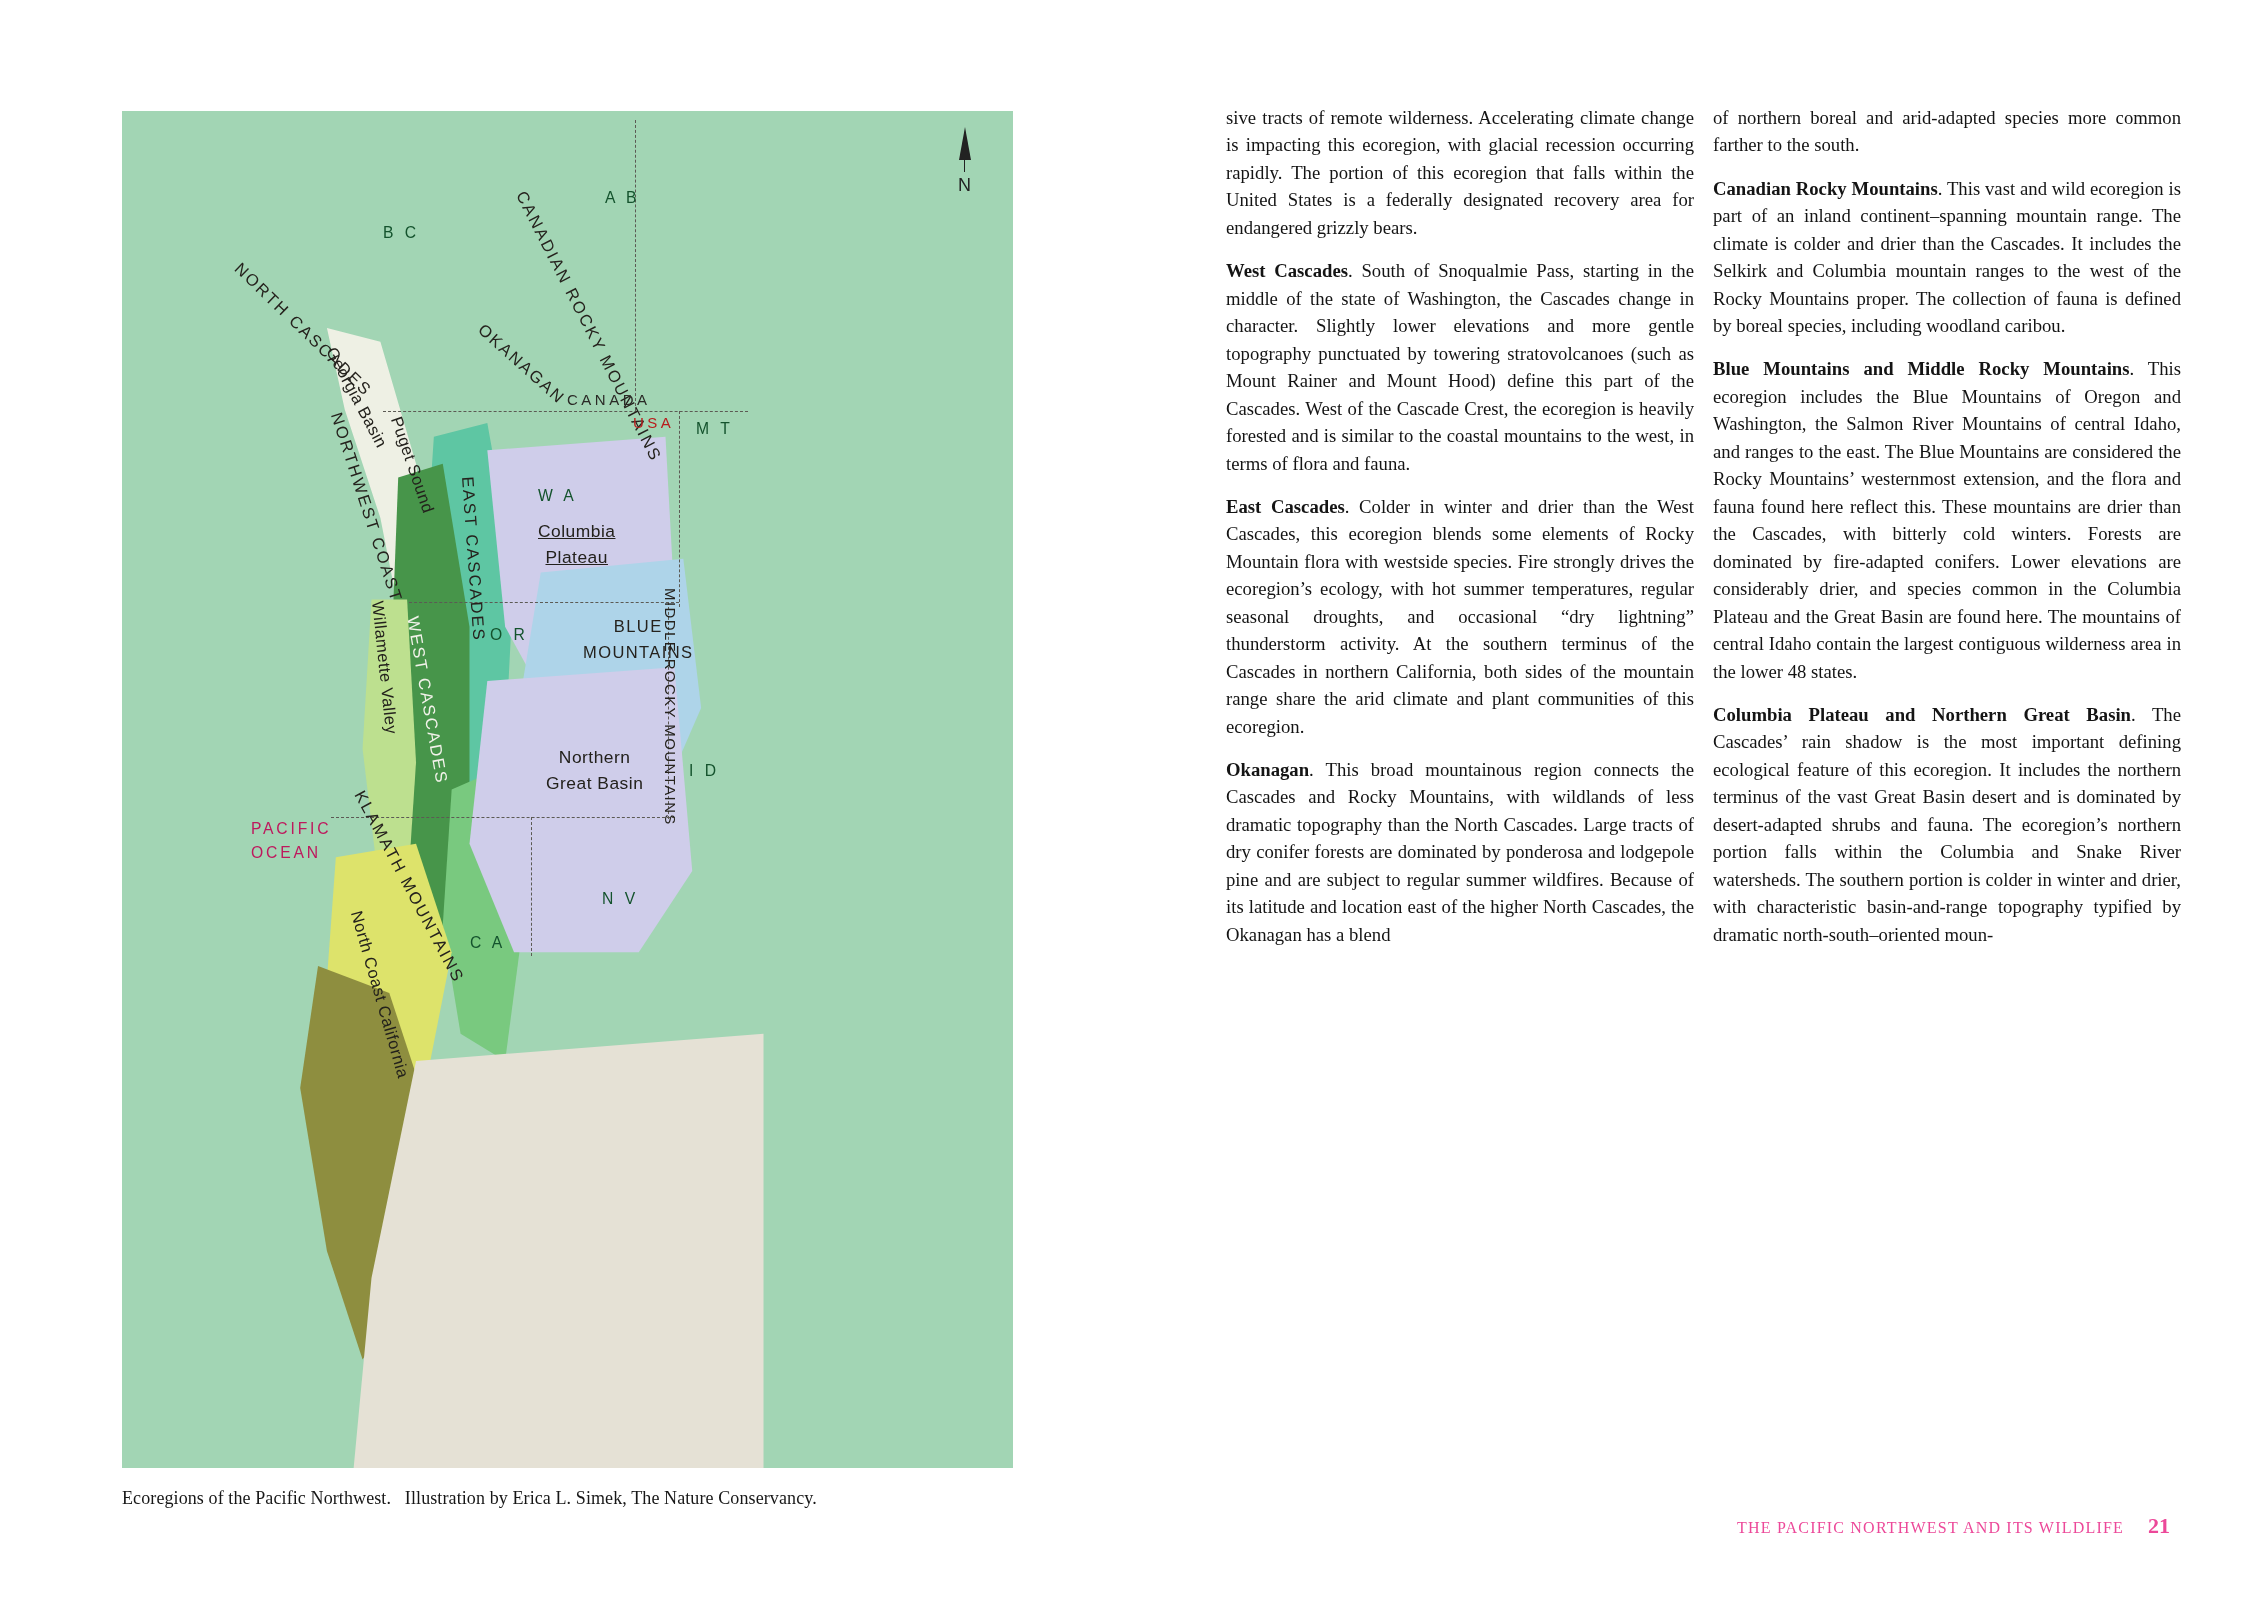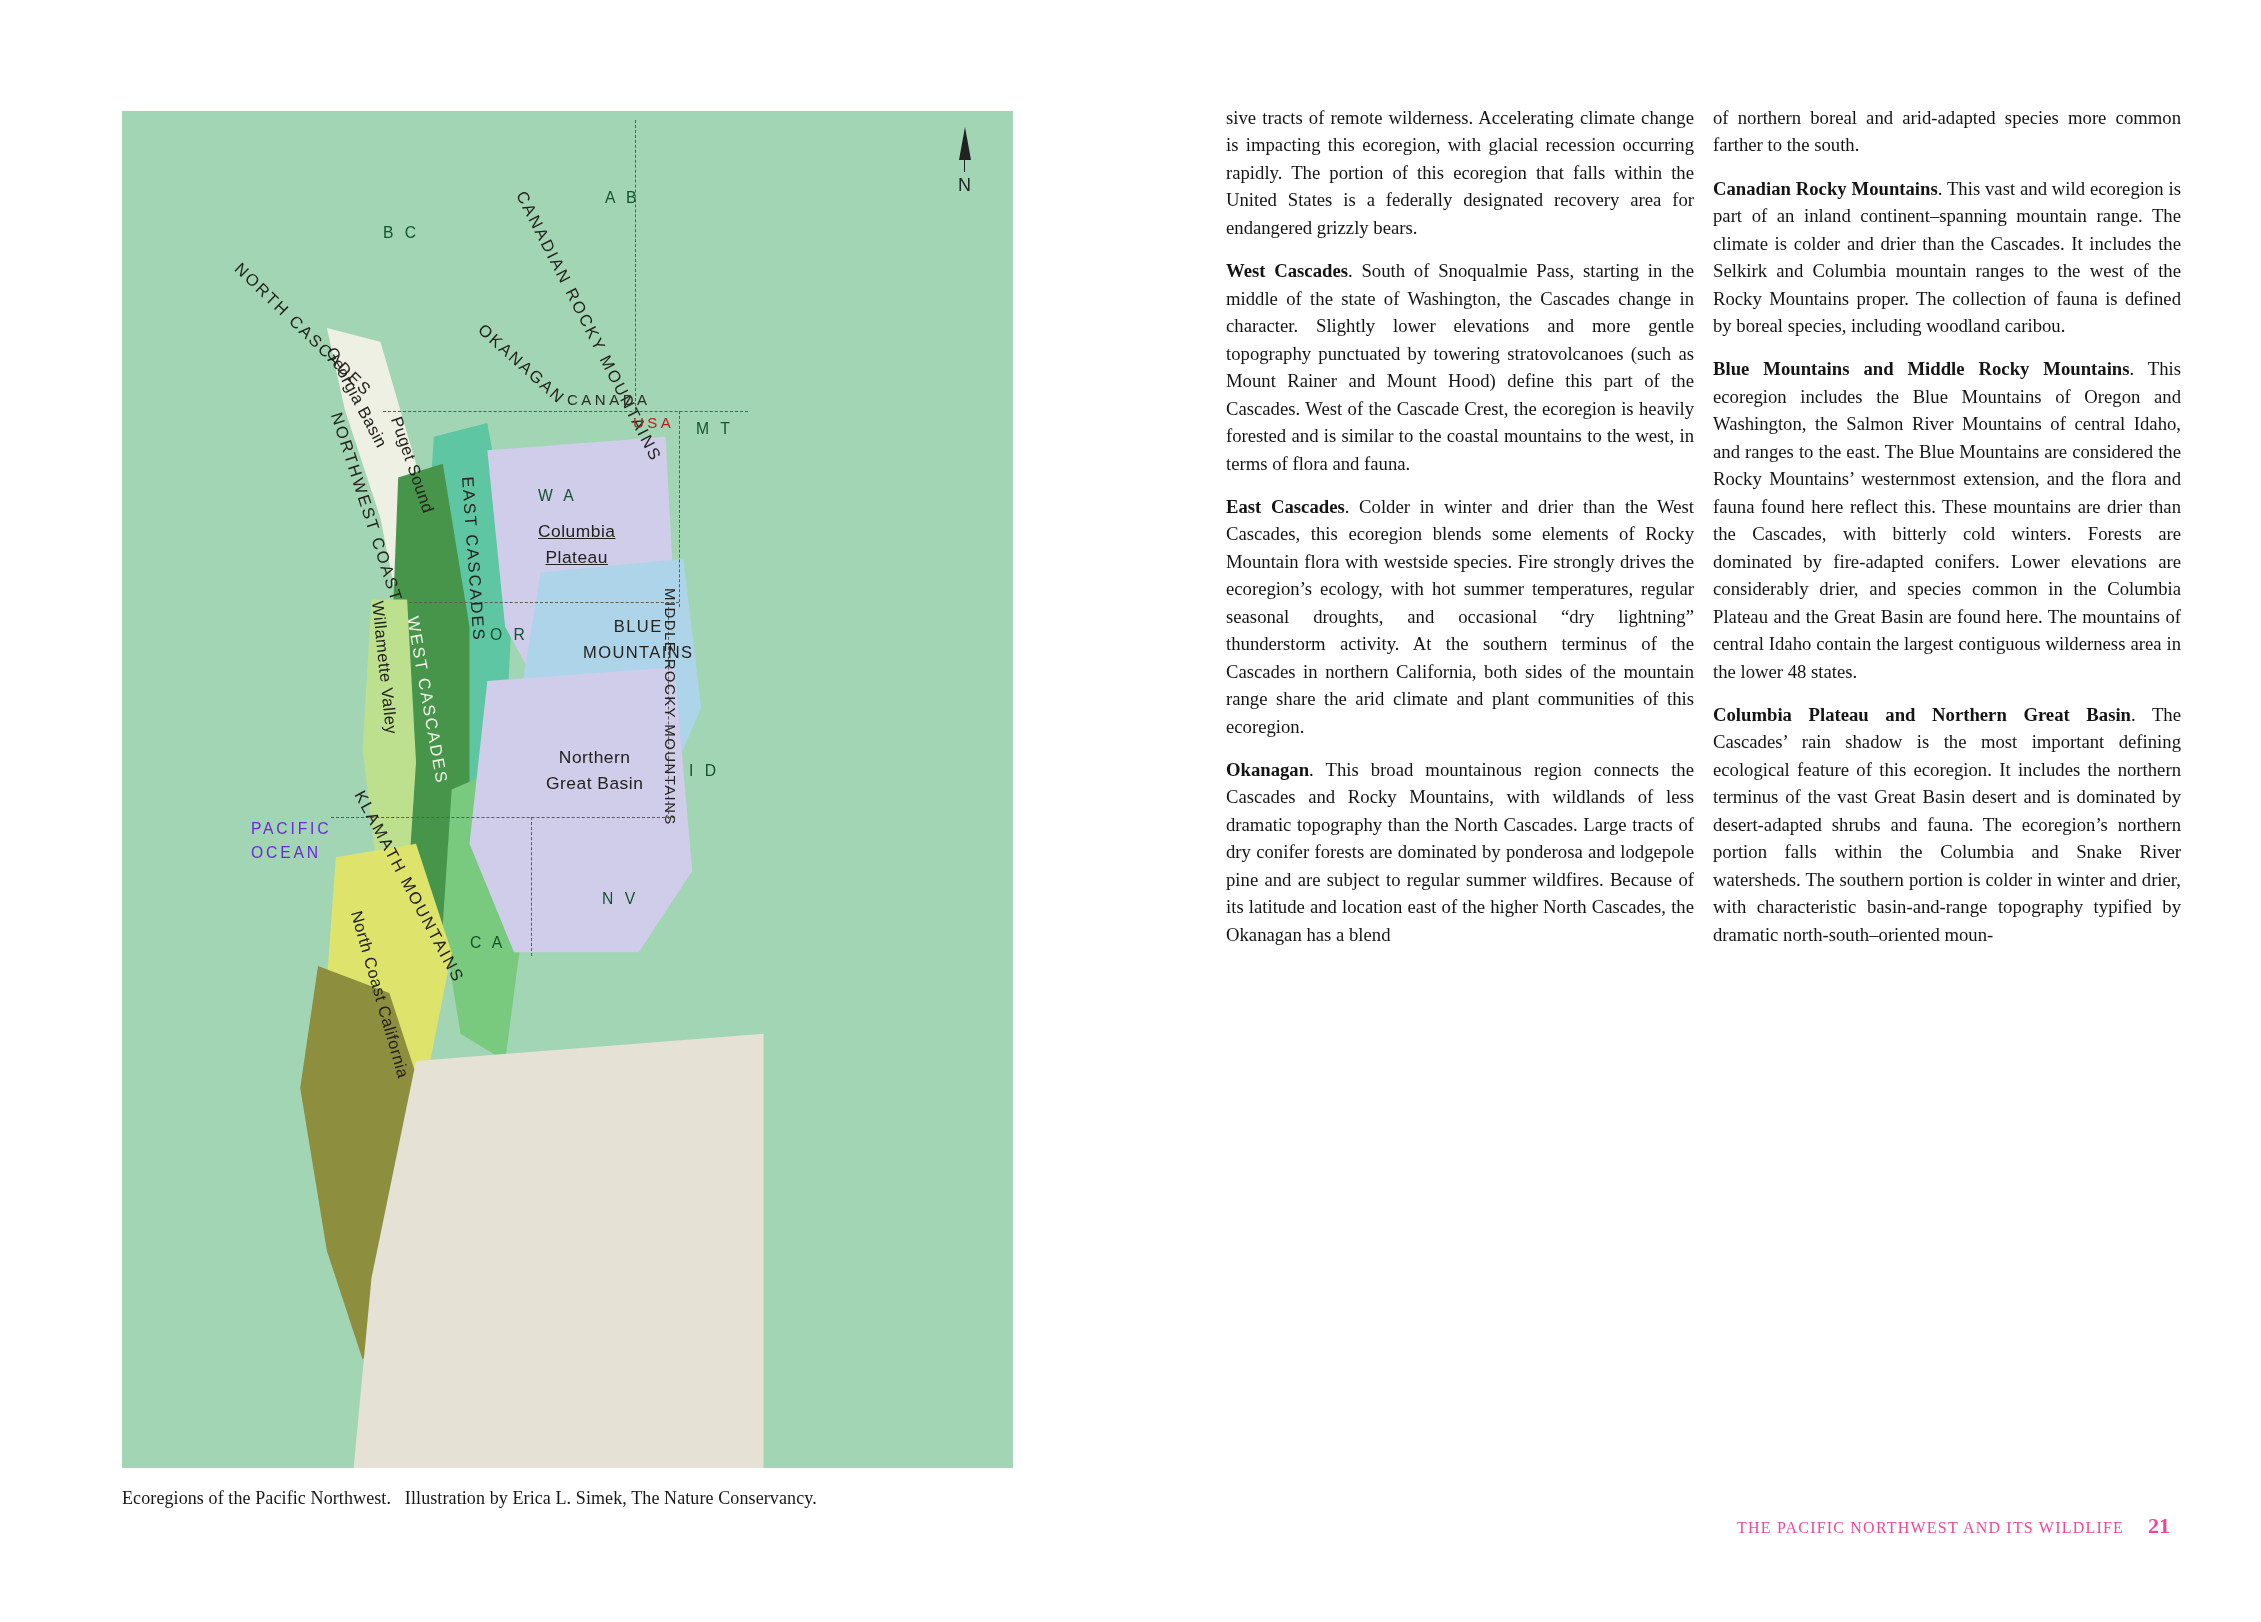--- a/index.html
+++ b/index.html
@@ -63,21 +63,21 @@
     color: #25221d;
     white-space: nowrap;
     letter-spacing: 2.1px;
     font-size: 16.5px;
   }
   .lbl.small { font-size: 15px; letter-spacing: 1.4px; }
   .lbl.state {
     font-size: 15.7px; letter-spacing: 3.5px; color: #14532d;
   }
   .lbl.plain { letter-spacing: 0.5px; font-size: 17.4px; color: #23211c; }
-  .lbl.ocean-lbl { letter-spacing: 2.8px; font-size: 15.7px; color: #6d28d9; line-height: 1.5; }
+  .lbl.ocean-lbl { letter-spacing: 2.8px; font-size: 15.7px; color: #be185d; line-height: 1.5; }
 
   .border-dash {
     position: absolute;
     border-top: 1.7px dashed #5c5a54;
   }
   .border-dash.v {
     border-top: none;
     border-left: 1.7px dashed #5c5a54;
   }
 

